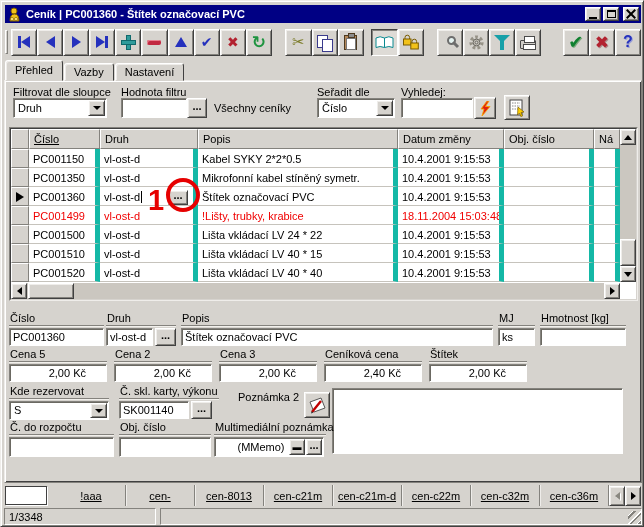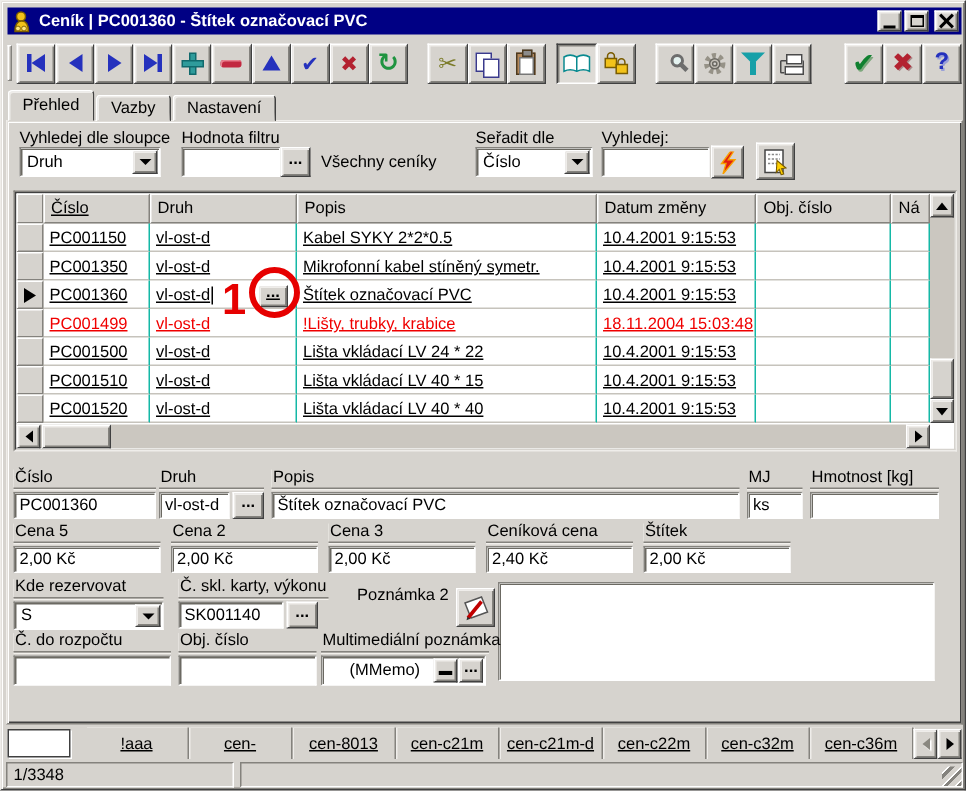--- a/index.html
+++ b/index.html
@@ -77,44 +77,44 @@
   .ebtn{width:20px;height:100%;display:flex;align-items:center;justify-content:center;font-weight:bold;font-size:11px;line-height:6px;padding-bottom:4px;}
   
   .gridwrap{position:absolute;left:8px;top:126px;width:629px;height:174px;z-index:2;}
   .gridin{position:relative;width:100%;height:100%;background:#fff;overflow:hidden;}
   .ghdr,.grow{display:flex;}
   .gh{height:20px;background:#d6d3ce;border:1px solid;border-color:#fff #84827d #84827d #fff;padding:3px 0 0 4px;white-space:nowrap;overflow:hidden;}
   .gh.sorted span{text-decoration:underline;}
   .grow{height:19px;background:#fff;}
   .grow.red .gcell{color:#f00000;}
   .gind{background:#d6d3ce;border:1px solid;border-color:#fff #84827d #84827d #fff;display:flex;align-items:center;justify-content:center;}
-  .gcell{border-right:1px solid #14b8a6;border-bottom:1px solid #c6c3bc;padding:2px 0 0 4px;white-space:nowrap;overflow:hidden;display:flex;align-items:center;text-decoration:underline;}
+  .gcell{border-right:5px solid #14b8a6;border-bottom:1px solid #c6c3bc;padding:2px 0 0 4px;white-space:nowrap;overflow:hidden;display:flex;align-items:center;}
   .curmark{width:0;height:0;border-style:solid;border-width:5px 0 5px 8px;border-color:transparent transparent transparent #000;}
   .caret{display:inline-block;width:1px;height:12px;background:#000;margin-left:1px;}
   .cell-ebtn{width:20px;height:15px;margin-right:5px;display:flex;align-items:center;justify-content:center;font-weight:bold;line-height:5px;padding-bottom:4px;}
   
   .vscroll{position:absolute;right:0;top:0;width:16px;height:153px;background:#cbc7c0;}
   .hscroll{position:absolute;left:0;bottom:0;height:16px;width:609px;background:#cbc7c0;display:flex;}
   .sbtn{width:16px;height:16px;display:flex;align-items:center;justify-content:center;flex:none;}
   .thumbv{position:absolute;left:0;top:110px;width:16px;height:27px;}
   .thumbh{position:absolute;left:17px;top:0;width:46px;height:16px;}
   .tri-s-u{border-style:solid;border-width:0 4px 5px 4px;border-color:transparent transparent #000 transparent;width:0;height:0;}
   .tri-s-d{border-style:solid;border-width:5px 4px 0 4px;border-color:#000 transparent transparent transparent;width:0;height:0;}
   .tri-s-l{border-style:solid;border-width:4px 5px 4px 0;border-color:transparent #000 transparent transparent;width:0;height:0;}
   .tri-s-r{border-style:solid;border-width:4px 0 4px 5px;border-color:transparent transparent transparent #000;width:0;height:0;}
   
   .anno-circle{position:absolute;left:165px;top:177px;width:34px;height:34px;border:4px solid #e60000;border-radius:50%;z-index:9;}
   .anno-num{position:absolute;left:147px;top:186px;z-index:9;color:#e60000;font-weight:bold;font-size:29px;line-height:26px;}
   
   .fld{position:absolute;z-index:2;}
   .flabel{display:block;font-size:11px;white-space:nowrap;padding:0 0 1px 1px;border-bottom:1px solid #84827d;box-shadow:0 1px 0 #f2f0ec;margin-bottom:2px;}
-  .num{text-align:left;padding-right:6px;}
+  .num{text-align:right;padding-right:20px;}
   .memo{position:absolute;z-index:2;background:#fff;border:1px solid;border-color:#84827d #fff #fff #84827d;box-shadow:inset 1px 1px 0 #6b6962;}
   .mm{display:flex;align-items:stretch;height:20px;background:#fff;border:1px solid;border-color:#84827d #fff #fff #84827d;box-shadow:inset 1px 1px 0 #6b6962;}
-  .mm .mtext{flex:1;padding:3px 0 0 18px;white-space:nowrap;}
+  .mm .mtext{flex:1;padding:3px 0 0 18px;white-space:nowrap;text-align:center;}
   .mbtn{width:16px;margin:1px 1px 1px 0;display:flex;align-items:center;justify-content:center;font-weight:bold;font-size:9px;}
   .inline-ebtn{width:21px;margin-left:2px;display:flex;align-items:center;justify-content:center;font-weight:bold;line-height:5px;padding-bottom:3px;height:19px;}
   
   .bottombar{position:absolute;left:4px;top:484px;width:636px;height:21px;display:flex;align-items:center;z-index:2;}
   .quickbox{width:42px;height:19px;background:#fff;border:1px solid #404040;box-shadow:1px 1px 0 #fff;margin-right:10px;}
   #bottom-tabs{flex:1;display:flex;height:21px;text-align:center;}
   .btab{flex:1;display:flex;align-items:center;justify-content:center;border-right:1px solid #84827d;box-shadow:1px 0 0 #efedea;white-space:nowrap;padding:0 4px;}
   .btab span{text-decoration:underline;}
   .spin{width:16px;height:20px;display:flex;align-items:center;justify-content:center;flex:none;}
   .tri-dis{border-style:solid;border-width:4px 5px 4px 0;border-color:transparent #8a8880 transparent transparent;width:0;height:0;
@@ -247,21 +247,21 @@
       </div>
   </div>
 
   <div class="tabstrip">
     <div class="tab active"><span>Přehled</span></div>
     <div class="tab"><span>Vazby</span></div>
     <div class="tab"><span>Nastavení</span></div>
   </div>
   <div class="tabpage"></div>
 
-  <span class="abs lbl" style="left:12px;top:85px;">Vyhledej dle sloupce</span>
+  <span class="abs lbl" style="left:12px;top:85px;">Filtrovat dle sloupce</span>
   <div class="abs combo" style="left:12px;top:97px;width:94px;">
     <span class="cval">Druh</span>
     <span class="ddbtn raised">
         <span class="tri-dn"></span>
       </span>
   </div>
   <span class="abs lbl" style="left:120px;top:85px;">Hodnota filtru</span>
   <div class="abs" style="left:120px;top:97px;width:86px;height:20px;display:flex;">
     <div class="field" style="flex:1;height:20px;"></div>
     <div class="ebtn raised">...</div>

